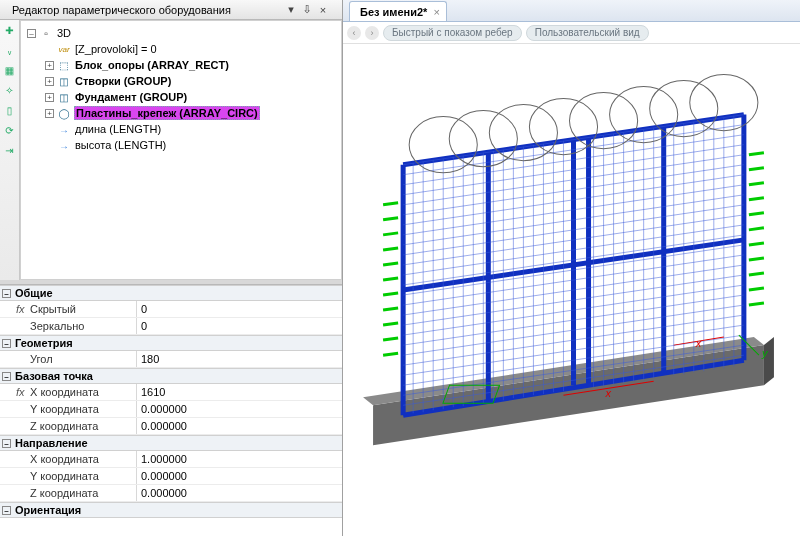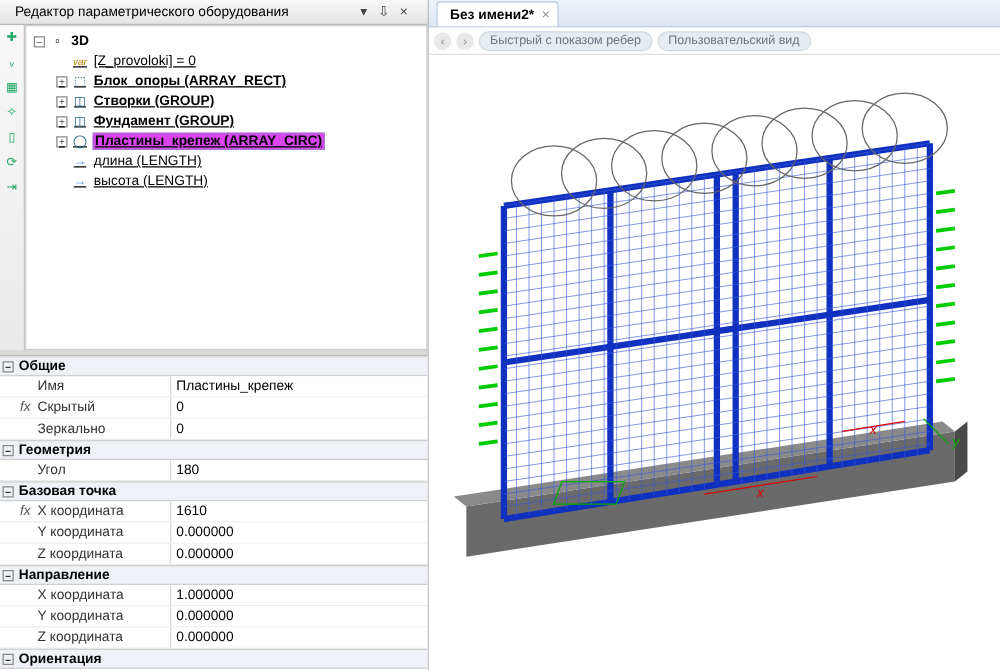--- a/index.html
+++ b/index.html
@@ -11,21 +11,21 @@
 .panel-body { display: flex; flex: 1; overflow: hidden; }
 .toolbar { width: 20px; background: linear-gradient(#f8f8f8,#eaeaea); border-right: 1px solid #c8c8c8; display: flex; flex-direction: column; align-items: center; padding-top: 2px; gap: 4px; }
 .toolbar .tbtn { width: 16px; height: 16px; display: flex; align-items: center; justify-content: center; font-size: 10px; color: #2a6; cursor: pointer; }
 .tree { flex: 1; background: #fff; border: 1px solid #d0d0d0; padding: 4px 2px; overflow: auto; }
 .tree-row { display: flex; align-items: center; height: 16px; gap: 3px; white-space: nowrap; }
 .tree-row .exp { width: 9px; height: 9px; border: 1px solid #888; font-size: 8px; line-height: 7px; text-align: center; color: #444; cursor: pointer; }
 .tree-row .ghost { width: 9px; }
 .tree-row .ico { width: 14px; height: 14px; display: flex; align-items: center; justify-content: center; font-size: 10px; }
 .tree-row .lbl { padding: 0 1px; }
 .tree-row.sel .lbl { background: #d946ef; border: 1px dotted #7aa; }
-.i1 { padding-left: 4px; } .i2 { padding-left: 22px; text-decoration: underline; }
+.i1 { padding-left: 4px; } .i2 { padding-left: 22px; }
 .splitter { height: 4px; background: #d8d8d8; cursor: ns-resize; }
 .propgrid { flex: 0 0 252px; background: #fff; border-top: 1px solid #b8b8b8; overflow: auto; }
 .pg-cat { background: #eef2f6; font-weight: bold; border-top: 1px solid #d0d0d0; border-bottom: 1px solid #d0d0d0; padding: 1px 4px 1px 2px; display: flex; align-items: center; gap: 4px; }
 .pg-cat .exp { width: 9px; height: 9px; border: 1px solid #888; font-size: 8px; line-height: 7px; text-align: center; cursor: pointer; }
 .pg-row { display: flex; height: 17px; border-bottom: 1px solid #ececec; }
 .pg-row .k { width: 136px; padding-left: 16px; color: #333; display: flex; align-items: center; gap: 2px; }
 .pg-row .k .fx { font-style: italic; color: #555; width: 12px; }
 .pg-row .v { flex: 1; border-left: 1px solid #d8d8d8; padding: 0 4px; display: flex; align-items: center; background: #fff; }
 .right-panel { flex: 1; display: flex; flex-direction: column; }
 .tabbar { height: 22px; display: flex; align-items: flex-end; background: linear-gradient(#eff3f9,#dde5f0); border-bottom: 1px solid #a9bed8; padding-left: 6px; }
@@ -54,21 +54,21 @@
       <span class="tbtn">▦</span>
       <span class="tbtn">✧</span>
       <span class="tbtn">▯</span>
       <span class="tbtn">⟳</span>
       <span class="tbtn">⇥</span>
     </div>
     <div class="tree">
       <div class="tree-row i1">
         <span class="exp">–</span>
         <span class="ico">▫</span>
-        <span class="lbl" style="font-weight:bold">3D</span>
+        <span class="lbl" style="font-weight:normal">3D</span>
       </div>
       <div class="tree-row i2">
         <span class="ghost"></span>
         <span class="ico" style="color:#b80;font-style:italic;font-size:8px">var</span>
         <span class="lbl">[Z_provoloki] = 0</span>
       </div>
       <div class="tree-row i2">
         <span class="exp">+</span>
         <span class="ico" style="color:#268">⬚</span>
         <span class="lbl" style="font-weight:bold">Блок_опоры (ARRAY_RECT)</span>
@@ -98,27 +98,20 @@
         <span class="ico" style="color:#48d">→</span>
         <span class="lbl">высота (LENGTH)</span>
       </div>
     </div>
   </div>
   <div class="splitter"></div>
   <div class="propgrid">
     <div class="pg-cat">
         <span class="exp">–</span>
         <span>Общие</span>
-      </div>
-    <div class="pg-row">
-        <div class="k">
-          <span class="fx"></span>
-          <span>Имя</span>
-        </div>
-        <div class="v">Пластины_крепеж</div>
       </div>
     <div class="pg-row">
         <div class="k">
           <span class="fx">fx</span>
           <span>Скрытый</span>
         </div>
         <div class="v">0</div>
       </div>
     <div class="pg-row">
         <div class="k">

